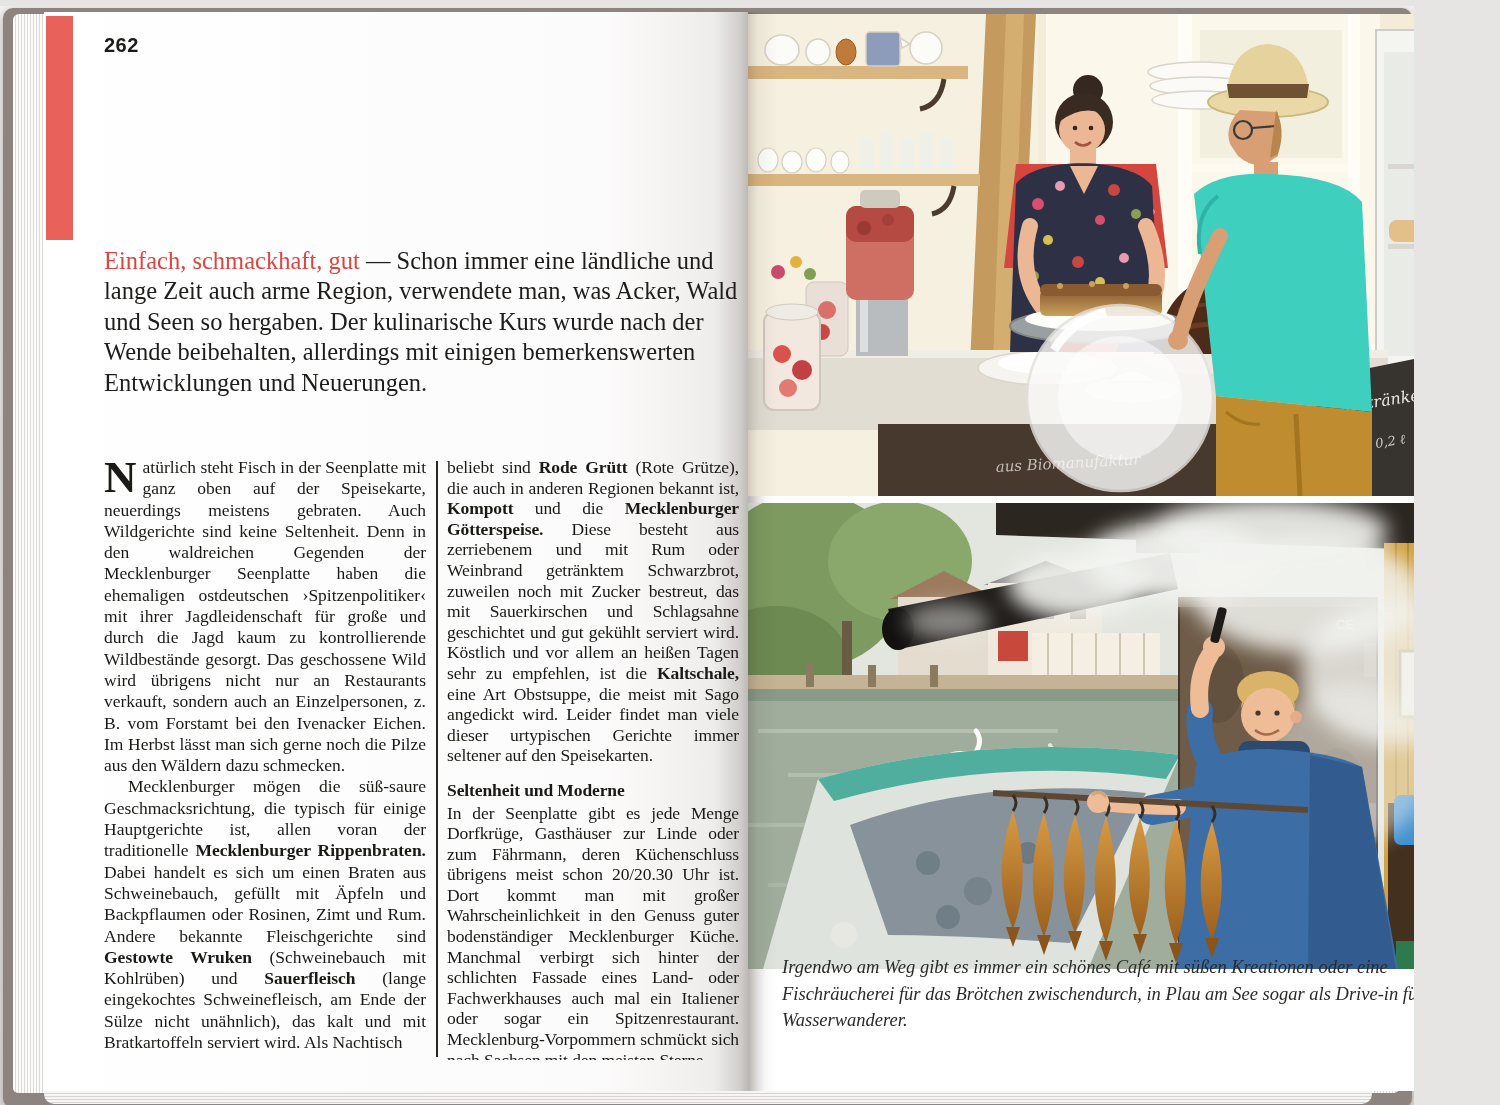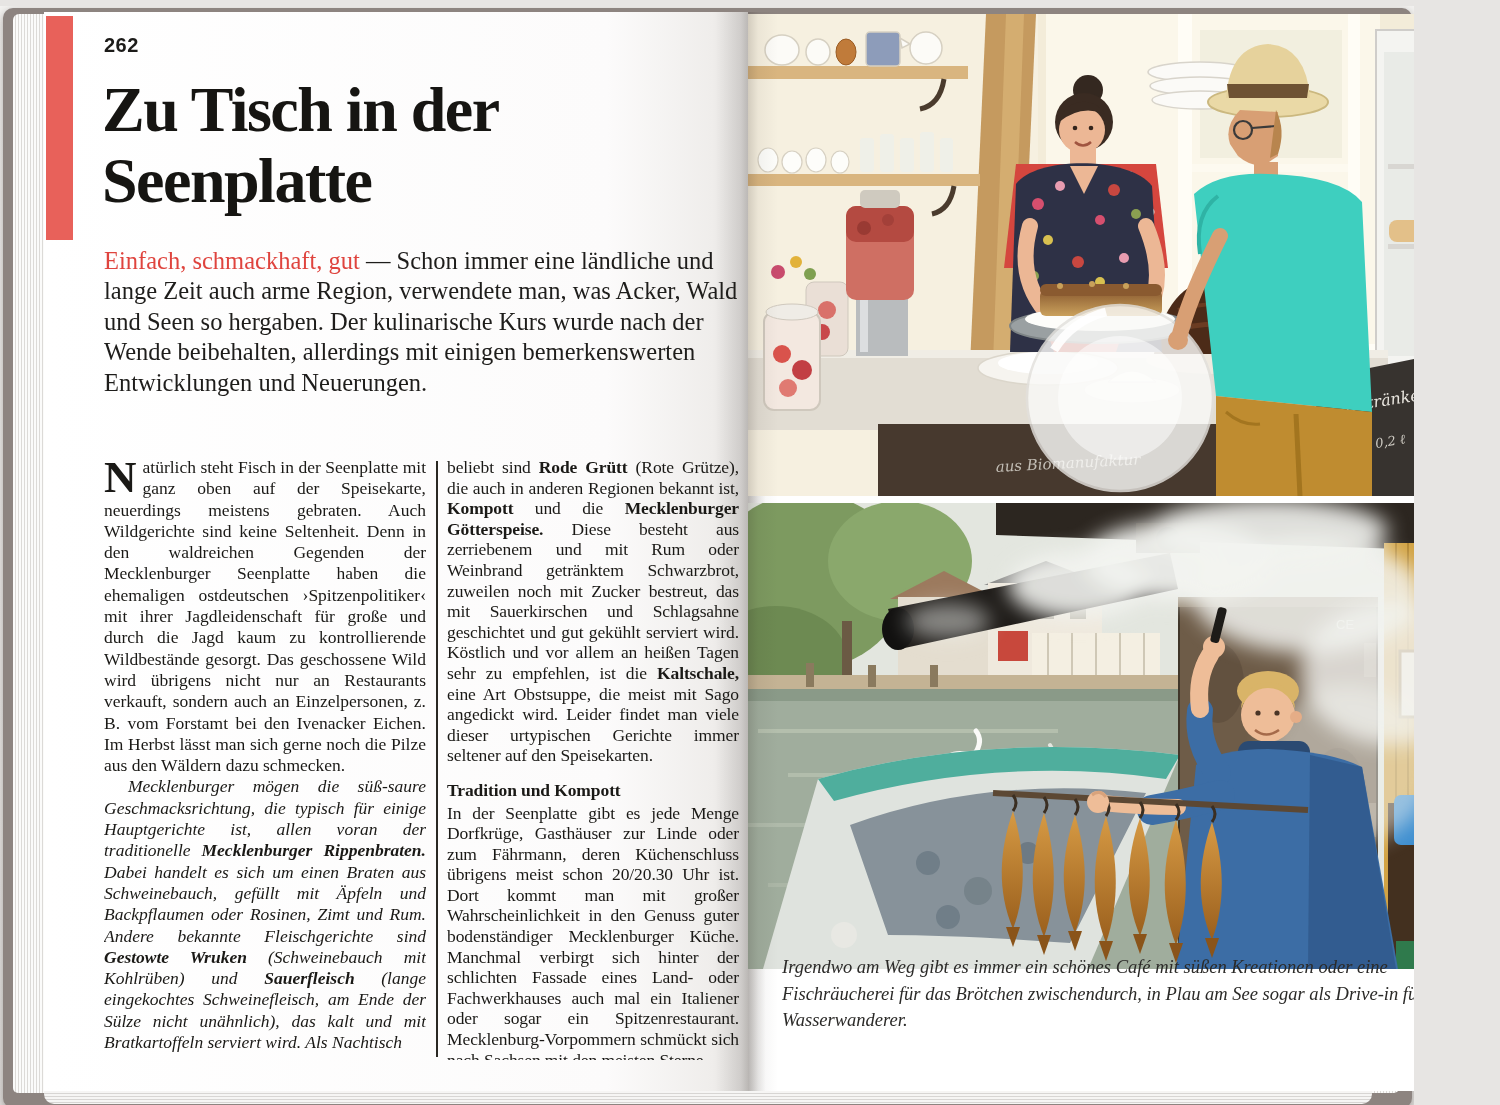--- a/index.html
+++ b/index.html
@@ -16,21 +16,21 @@
   .red-bar{position:absolute;left:46px;top:10px;width:27px;height:224px;z-index:4;}
   .page-num{position:absolute;left:104px;top:28px;z-index:4;font-family:"Liberation Sans",sans-serif;font-weight:bold;font-size:20px;letter-spacing:.5px;color:#1c1b19;}
   .headline{position:absolute;left:102px;top:68px;z-index:4;margin:0;font-weight:700;font-size:64px;line-height:71px;letter-spacing:-1.5px;color:#161512;}
   .hl-line{display:block;}
   .intro{position:absolute;left:104px;top:240px;width:636px;z-index:4;margin:0;font-size:24.5px;line-height:30.4px;color:#1e1d1b;}
   .intro-lead{font-weight:400;}
   .col{position:absolute;top:451px;height:603px;overflow:hidden;z-index:4;font-size:17.5px;color:#1a1916;text-align:justify;hyphens:auto;-webkit-hyphens:auto;}
   .col-a{left:104px;width:322px;line-height:21.3px;}
   .col-b{left:447px;width:292px;line-height:20.6px;letter-spacing:-.1px;}
   .col p{margin:0;}
-  .col p.indent{text-indent:24px;font-style:italic;}
+  .col p.indent{text-indent:24px;}
   .b{font-weight:700;}
   .dropcap{float:left;font-weight:700;font-size:45px;line-height:37px;padding:2px 6px 0 0;}
   .subhead{font-weight:700;margin:14px 0 2px 0;}
   .col-rule{position:absolute;left:436px;top:455px;width:1.5px;height:596px;background:#2a2823;z-index:4;}
   .photo{position:absolute;left:748px;z-index:4;overflow:hidden;}
   .photo svg{display:block;width:100%;height:100%;}
   .photo-top{top:8px;width:710px;height:482px;}
   .photo-bottom{top:497px;width:710px;height:466px;}
   .caption{position:absolute;left:782px;top:948px;width:658px;z-index:4;margin:0;font-style:italic;font-size:18.5px;line-height:26.5px;color:#2b2a28;}
 </style>
@@ -41,35 +41,31 @@
   <div class="cover"></div>
   <div class="stack stack-left"></div>
   <div class="stack stack-right"></div>
   <div class="stack-bottom"></div>
   <div class="page page-left"></div>
   <div class="page page-right"></div>
 
   <div class="red-bar" style="background:#e8615a;"></div>
   <div class="page-num">262</div>
 
-  <h1 class="headline">
-    <span class="hl-line">Zu Tisch in der</span>
-    <span class="hl-line">Seenplatte</span>
-  </h1>
 
   <p class="intro"><span class="intro-lead" style="color:#df443e;">Einfach, schmackhaft, gut</span><span> — Schon immer eine ländliche und lange Zeit auch arme Region, verwendete man, was Acker, Wald und Seen so hergaben. Der kulinarische Kurs wurde nach der Wende beibehalten, allerdings mit einigen bemerkenswerten Entwicklungen und Neuerungen.</span></p>
 
   <div class="col col-a">
       <p class=""><span class="dropcap">N</span><span>atürlich steht Fisch in der Seenplatte mit ganz oben auf der Speisekarte, neuerdings meistens gebraten. Auch Wildgerichte sind keine Seltenheit. Denn in den waldreichen Gegenden der Mecklenburger Seenplatte haben die ehemaligen ostdeutschen ›Spitzenpolitiker‹ mit ihrer Jagdleidenschaft für große und durch die Jagd kaum zu kontrollierende Wildbestände gesorgt. Das geschossene Wild wird übrigens nicht nur an Restaurants verkauft, sondern auch an Einzelpersonen, z. B. vom Forstamt bei den Ivenacker Eichen. Im Herbst lässt man sich gerne noch die Pilze aus den Wäldern dazu schmecken.</span></p>
       <p class="indent"><span>Mecklenburger mögen die süß-saure Geschmacksrichtung, die typisch für einige Hauptgerichte ist, allen voran der traditionelle </span><span class="b">Mecklenburger Rippenbraten.</span><span> Dabei handelt es sich um einen Braten aus Schweinebauch, gefüllt mit Äpfeln und Backpflaumen oder Rosinen, Zimt und Rum. Andere bekannte Fleischgerichte sind </span><span class="b">Gestowte Wruken</span><span> (Schweinebauch mit Kohlrüben) und </span><span class="b">Sauerfleisch</span><span> (lange eingekochtes Schweinefleisch, am Ende der Sülze nicht unähnlich), das kalt und mit Bratkartoffeln serviert wird. Als Nachtisch</span></p>
     </div>
   <div class="col-rule"></div>
   <div class="col col-b">
       <p class=""><span>beliebt sind </span><span class="b">Rode Grütt</span><span> (Rote Grütze), die auch in anderen Regionen bekannt ist, </span><span class="b">Kompott</span><span> und die </span><span class="b">Mecklenburger Götterspeise.</span><span> Diese besteht aus zerriebenem und mit Rum oder Weinbrand getränktem Schwarzbrot, zuweilen noch mit Zucker bestreut, das mit Sauerkirschen und Schlagsahne geschichtet und gut gekühlt serviert wird. Köstlich und vor allem an heißen Tagen sehr zu empfehlen, ist die </span><span class="b">Kaltschale,</span><span> eine Art Obstsuppe, die meist mit Sago angedickt wird. Leider findet man viele dieser urtypischen Gerichte immer seltener auf den Speisekarten.</span></p>
-      <div class="subhead">Tradition und Kompott</div>
+      <div class="subhead">Seltenheit und Moderne</div>
       <p class=""><span>In der Seenplatte gibt es jede Menge Dorfkrüge, Gasthäuser zur Linde oder zum Fährmann, deren Küchenschluss übrigens meist schon 20/20.30 Uhr ist. Dort kommt man mit großer Wahrscheinlichkeit in den Genuss guter bodenständiger Mecklenburger Küche. Manchmal verbirgt sich hinter der schlichten Fassade eines Land- oder Fachwerkhauses auch mal ein Italiener oder sogar ein Spitzenrestaurant. Mecklenburg-Vorpommern schmückt sich nach Sachsen mit den meisten Sterne-</span></p>
     </div>
 
   <div class="photo photo-top">
     <svg viewBox="0 0 710 482" preserveAspectRatio="none">
       <defs>
         <linearGradient id="gCake" x1="0" y1="0" x2="0" y2="1">
           <stop offset="0" stop-color="#8a5a30"></stop>
             <stop offset="1" stop-color="#caa15c"></stop>
         </linearGradient>

